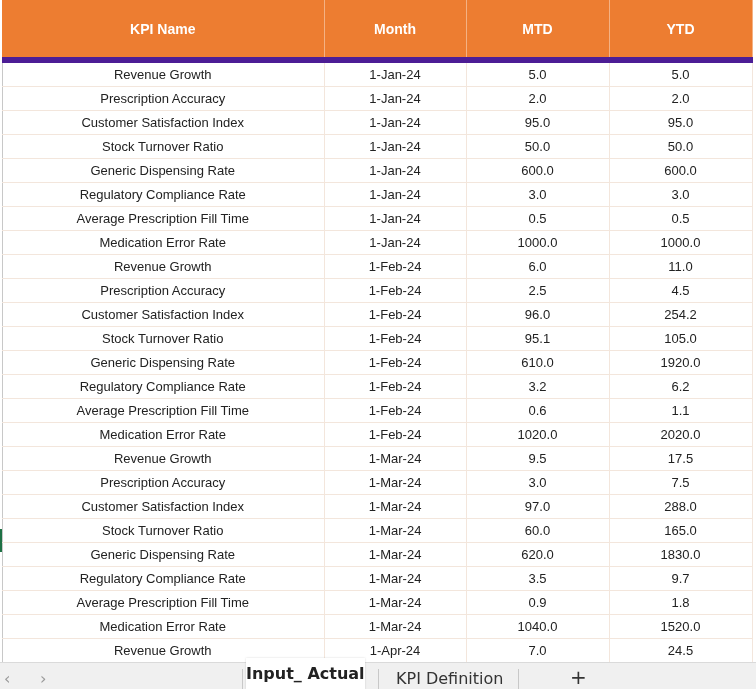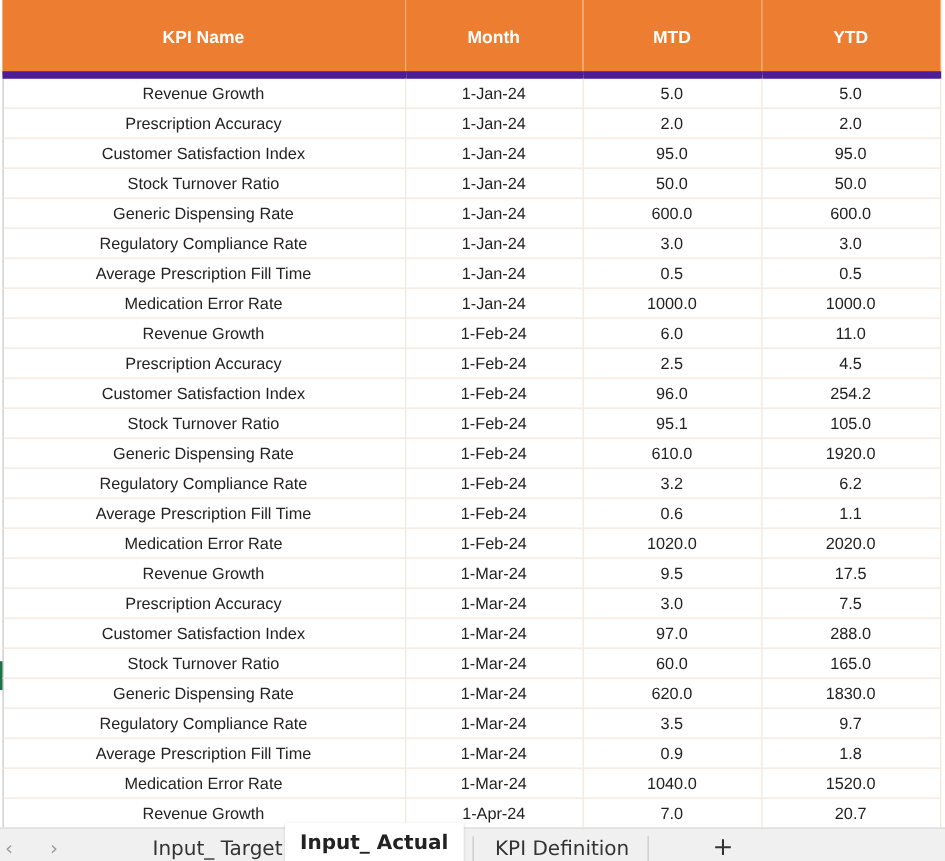--- a/index.html
+++ b/index.html
@@ -186,41 +186,40 @@
         <tr>
           <td>Medication Error Rate</td>
           <td>1-Mar-24</td>
           <td>1040.0</td>
           <td>1520.0</td>
         </tr>
         <tr>
           <td>Revenue Growth</td>
           <td>1-Apr-24</td>
           <td>7.0</td>
-          <td>20.7</td>
+          <td>24.5</td>
         </tr>
         <tr>
           <td>Prescription Accuracy</td>
           <td>1-Apr-24</td>
           <td>3.5</td>
           <td>11.0</td>
         </tr>
         <tr>
           <td>Customer Satisfaction Index</td>
           <td>1-Apr-24</td>
           <td>97.5</td>
           <td>285.5</td>
         </tr>
       </tbody>
   </table>
 </div>
 
 <div class="tabbar">
   <span class="nav" style="left:4px;">‹</span>
   <span class="nav" style="left:40px;">›</span>
-  <span class="tab" style="left:122px;">Input_ Target</span>
   <span class="sep" style="left:242px;"></span>
-  <span class="tab active" style="left:228px; padding:0 12px;">Input_ Actual</span>
+  <span class="tab active" style="left:246px; padding:0 0;">Input_ Actual</span>
   <span class="sep" style="left:378px;"></span>
   <span class="tab" style="left:396px;">KPI Definition</span>
   <span class="sep" style="left:518px;"></span>
   <span class="add">+</span>
 </div>
 
 </body></html>

